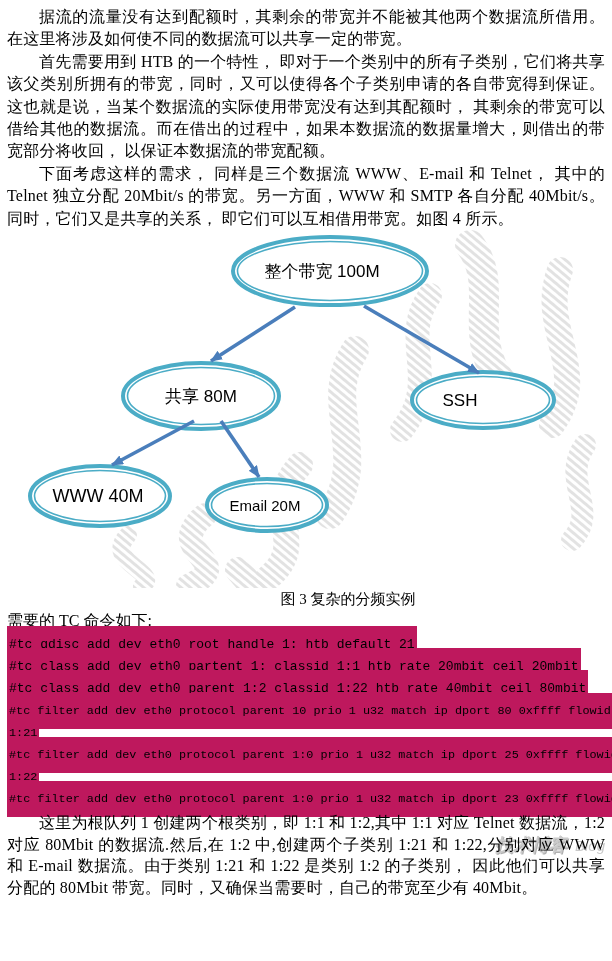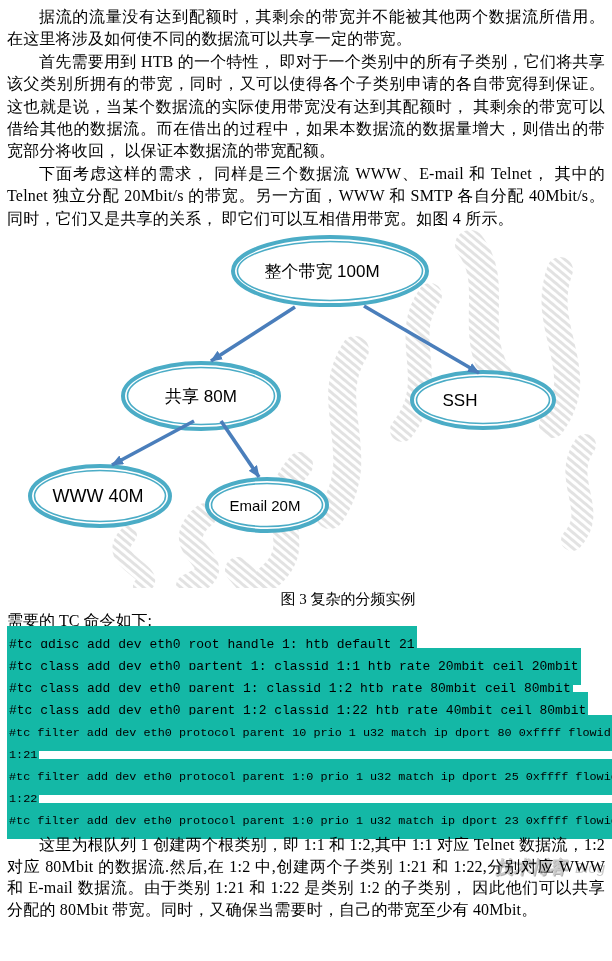--- a/index.html
+++ b/index.html
@@ -35,21 +35,21 @@
   }
   #cmd-list { margin-top:2px; }
   .cmd-line {
     font-family:"Liberation Mono","DejaVu Sans Mono",monospace;
     font-size:13px;
     line-height:22px;
     white-space:nowrap;
   }
   .cmd.long .cmd-line { font-size:11.8px; }
   .cmd-line .hl {
-    background:#14b8a6;
+    background:#be185d;
     padding:11px 2px;
   }
   .closing-wrap { position:relative; margin-top:2px; }
   .closing-wrap .body-text {
     position:relative; z-index:1;
     line-height:21.5px;
   }
   .stamp {
     position:absolute;
     right:0; top:22px;
@@ -145,23 +145,20 @@
 <p class="cmd-intro">需要的 TC 命令如下:</p>
 
 <div id="cmd-list">
     <div class="cmd">
       <div class="cmd-line"><span class="hl">#tc qdisc add dev eth0 root handle 1: htb default 21</span></div>
     </div>
     <div class="cmd">
       <div class="cmd-line"><span class="hl">#tc class add dev eth0 partent 1: classid 1:1 htb rate 20mbit ceil 20mbit</span></div>
     </div>
     <div class="cmd">
-      <div class="cmd-line"><span class="hl">#tc class add dev eth0 parent 1: classid 1:2 htb rate 80mbit ceil 80mbit</span></div>
-    </div>
-    <div class="cmd">
       <div class="cmd-line"><span class="hl">#tc class add dev eth0 parent 1:2 classid 1:22 htb rate 40mbit ceil 80mbit</span></div>
     </div>
     <div class="cmd long">
       <div class="cmd-line"><span class="hl">#tc filter add dev eth0 protocol parent 10 prio 1 u32 match ip dport 80 0xffff flowid</span></div>
       <div class="cmd-line"><span class="hl">1:21</span></div>
     </div>
     <div class="cmd long">
       <div class="cmd-line"><span class="hl">#tc filter add dev eth0 protocol parent 1:0 prio 1 u32 match ip dport 25 0xffff flowid</span></div>
       <div class="cmd-line"><span class="hl">1:22</span></div>
     </div>

